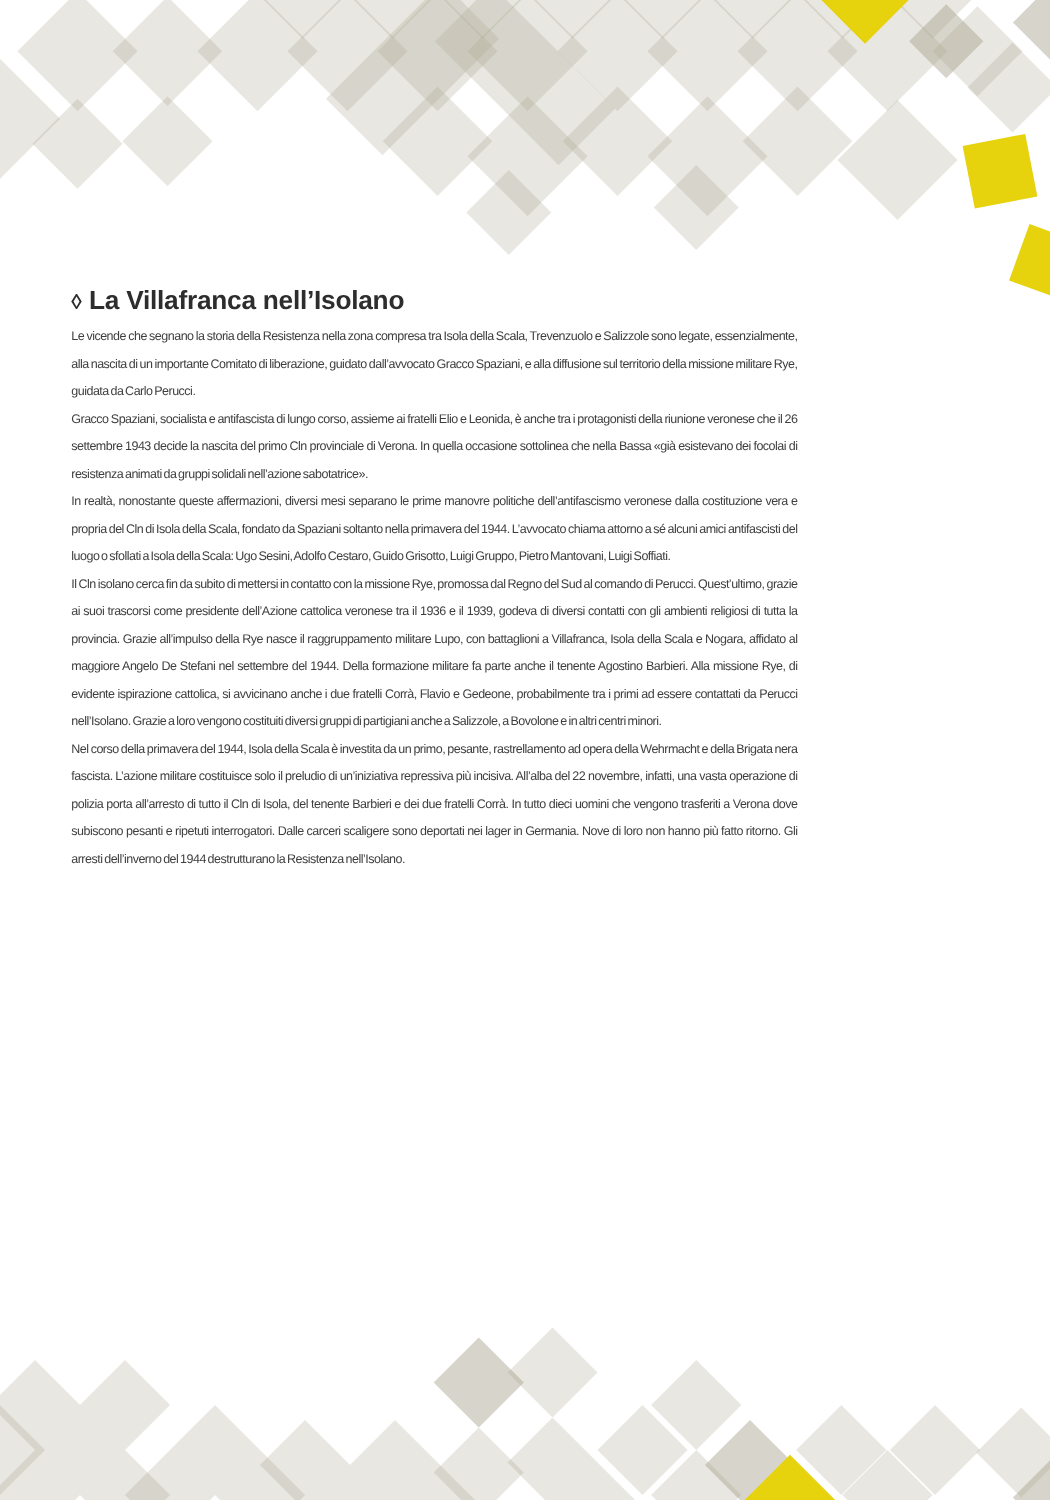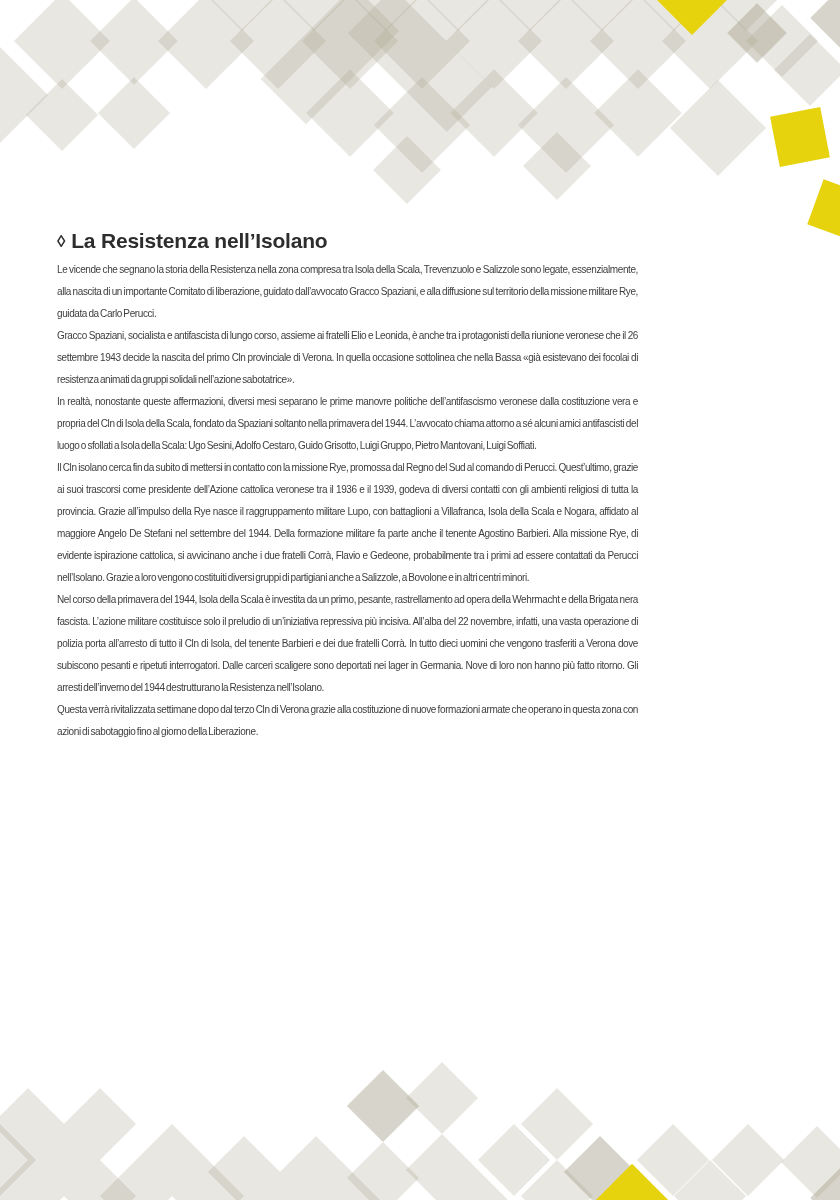--- a/index.html
+++ b/index.html
@@ -101,28 +101,27 @@
     <g fill="#e6d20d">
       <rect x="659.5" y="-43.5" width="65" height="65" transform="rotate(45 692 -11)"></rect>
       <rect x="774.5" y="111.5" width="51" height="51" transform="rotate(-11 800 137)"></rect>
       <rect x="814" y="186" width="48" height="48" transform="rotate(20 838 210)"></rect>
     </g>
   </svg>
 
   <main class="content">
     <h1 class="section-title">
       <span class="marker">◊</span>
-      <span>La Resistenza nell’Isolano</span>
+      <span>La Villafranca nell’Isolano</span>
     </h1>
     <p>Le vicende che segnano la storia della Resistenza nella zona compresa tra Isola della Scala, Trevenzuolo e Salizzole sono legate, essenzialmente, alla nascita di un importante Comitato di liberazione, guidato dall’avvocato Gracco Spaziani, e alla diffusione sul territorio della missione militare Rye, guidata da Carlo Perucci.</p>
     <p>Gracco Spaziani, socialista e antifascista di lungo corso, assieme ai fratelli Elio e Leonida, è anche tra i protagonisti della riunione veronese che il 26 settembre 1943 decide la nascita del primo Cln provinciale di Verona. In quella occasione sottolinea che nella Bassa «già esistevano dei focolai di resistenza animati da gruppi solidali nell’azione sabotatrice».</p>
     <p>In realtà, nonostante queste affermazioni, diversi mesi separano le prime manovre politiche dell’antifascismo veronese dalla costituzione vera e propria del Cln di Isola della Scala, fondato da Spaziani soltanto nella primavera del 1944. L’avvocato chiama attorno a sé alcuni amici antifascisti del luogo o sfollati a Isola della Scala: Ugo Sesini, Adolfo Cestaro, Guido Grisotto, Luigi Gruppo, Pietro Mantovani, Luigi Soffiati.</p>
     <p>Il Cln isolano cerca fin da subito di mettersi in contatto con la missione Rye, promossa dal Regno del Sud al comando di Perucci. Quest’ultimo, grazie ai suoi trascorsi come presidente dell’Azione cattolica veronese tra il 1936 e il 1939, godeva di diversi contatti con gli ambienti religiosi di tutta la provincia. Grazie all’impulso della Rye nasce il raggruppamento militare Lupo, con battaglioni a Villafranca, Isola della Scala e Nogara, affidato al maggiore Angelo De Stefani nel settembre del 1944. Della formazione militare fa parte anche il tenente Agostino Barbieri. Alla missione Rye, di evidente ispirazione cattolica, si avvicinano anche i due fratelli Corrà, Flavio e Gedeone, probabilmente tra i primi ad essere contattati da Perucci nell’Isolano. Grazie a loro vengono costituiti diversi gruppi di partigiani anche a Salizzole, a Bovolone e in altri centri minori.</p>
     <p>Nel corso della primavera del 1944, Isola della Scala è investita da un primo, pesante, rastrellamento ad opera della Wehrmacht e della Brigata nera fascista. L’azione militare costituisce solo il preludio di un’iniziativa repressiva più incisiva. All’alba del 22 novembre, infatti, una vasta operazione di polizia porta all’arresto di tutto il Cln di Isola, del tenente Barbieri e dei due fratelli Corrà. In tutto dieci uomini che vengono trasferiti a Verona dove subiscono pesanti e ripetuti interrogatori. Dalle carceri scaligere sono deportati nei lager in Germania. Nove di loro non hanno più fatto ritorno. Gli arresti dell’inverno del 1944 destrutturano la Resistenza nell’Isolano.</p>
-    <p>Questa verrà rivitalizzata settimane dopo dal terzo Cln di Verona grazie alla costituzione di nuove formazioni armate che operano in questa zona con azioni di sabotaggio fino al giorno della Liberazione.</p>
   </main>
 
   <svg class="deco deco-bottom" width="840" height="160" viewBox="0 0 840 160">
     <g fill="#a9a591" fill-opacity="0.27">
       <rect x="-25.5" y="94.5" width="51" height="51" transform="rotate(45 0 120)"></rect>
       <rect x="2.5" y="58.5" width="51" height="51" transform="rotate(45 28 84)"></rect>
       <rect x="74.5" y="58.5" width="51" height="51" transform="rotate(45 100 84)"></rect>
       <rect x="38.5" y="94.5" width="51" height="51" transform="rotate(45 64 120)"></rect>
       <rect x="2.5" y="130.5" width="51" height="51" transform="rotate(45 28 156)"></rect>
       <rect x="74.5" y="130.5" width="51" height="51" transform="rotate(45 100 156)"></rect>

